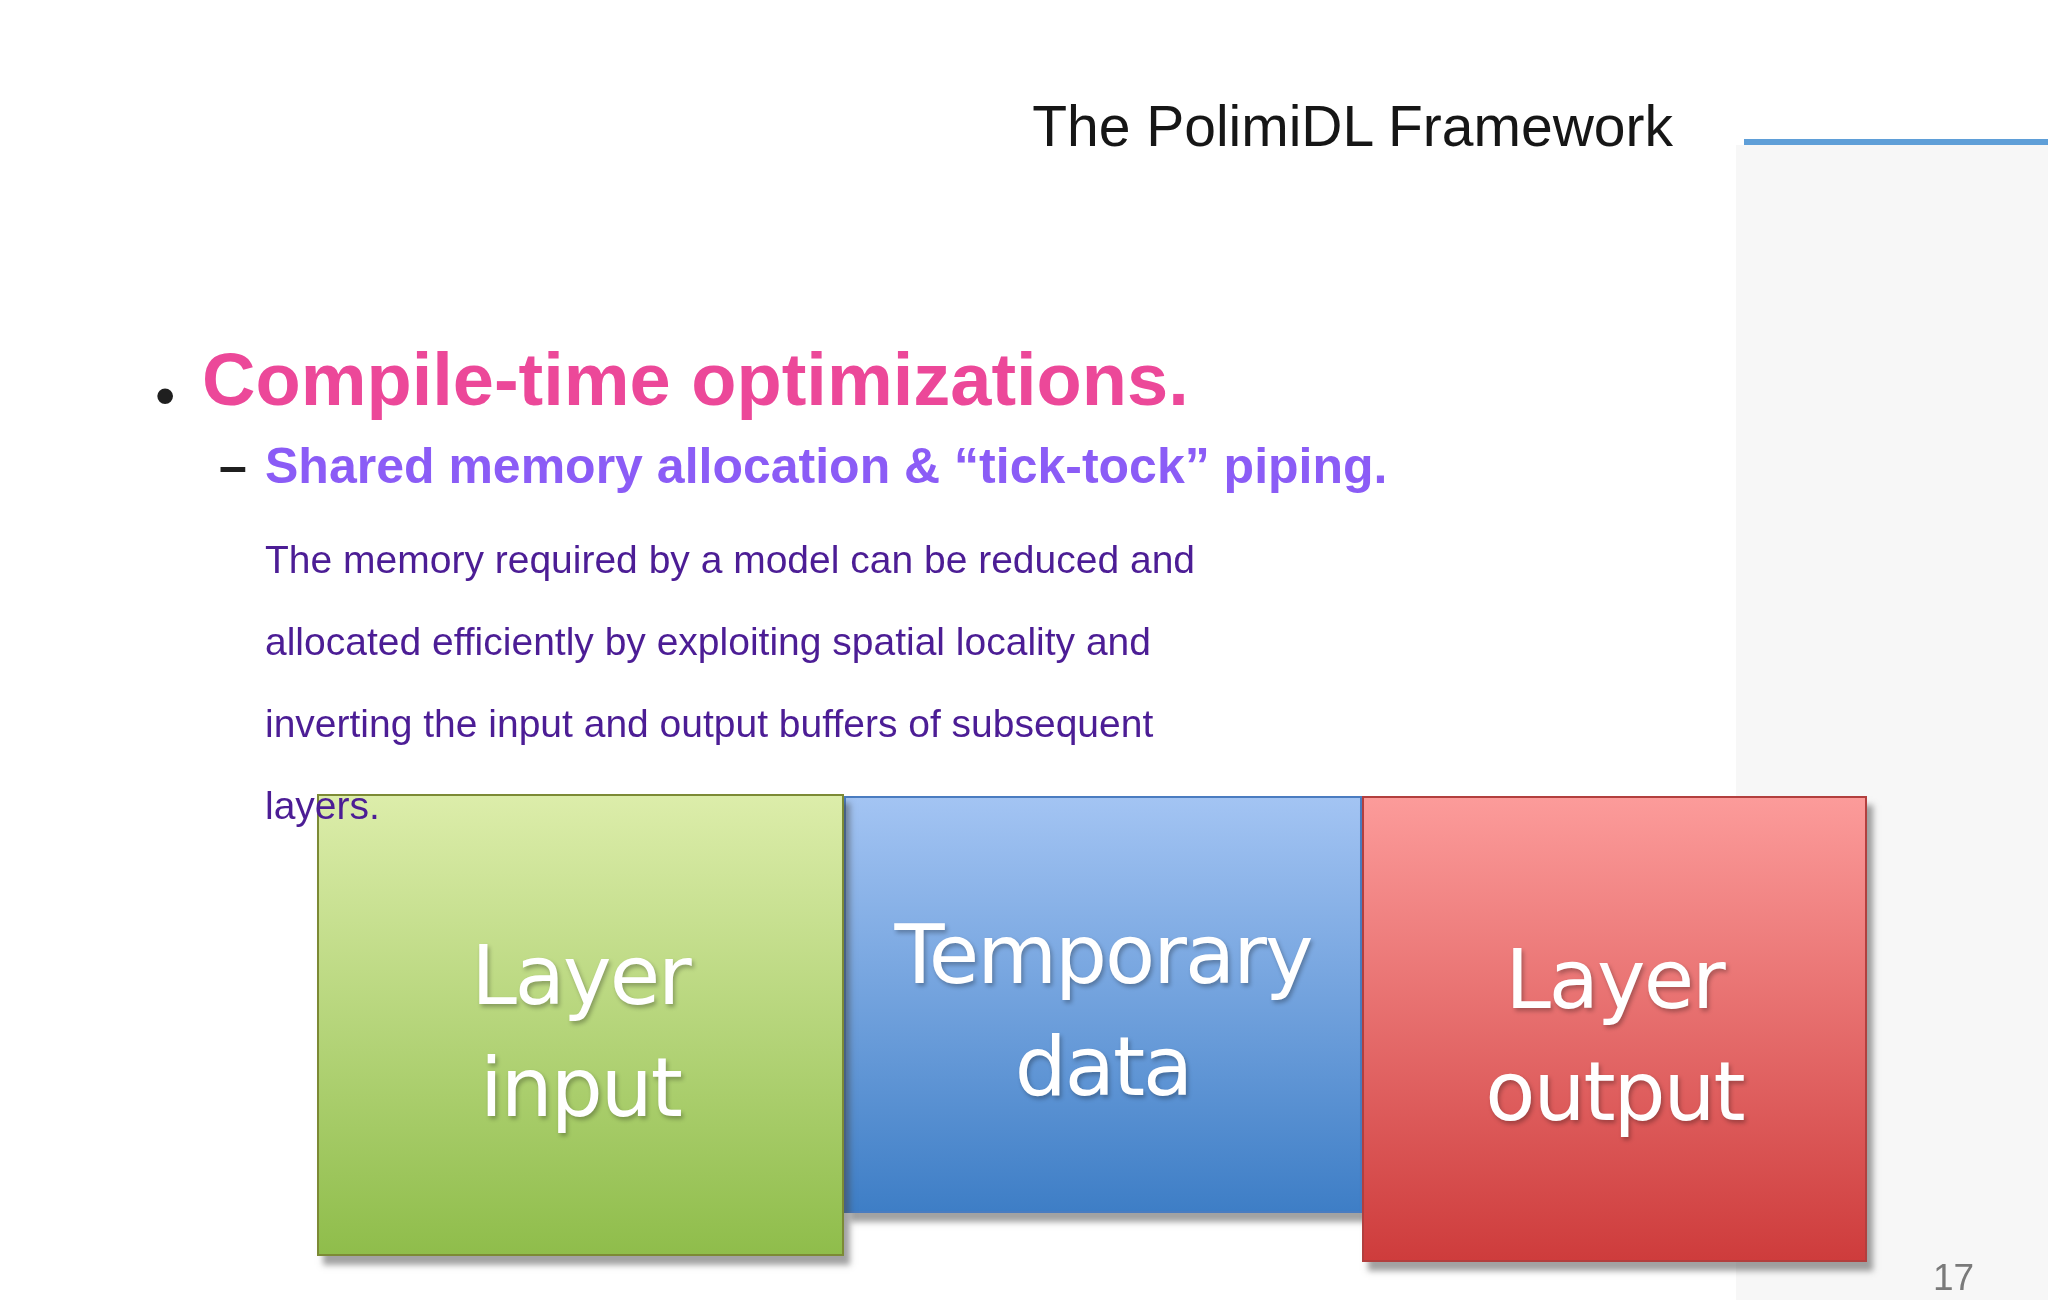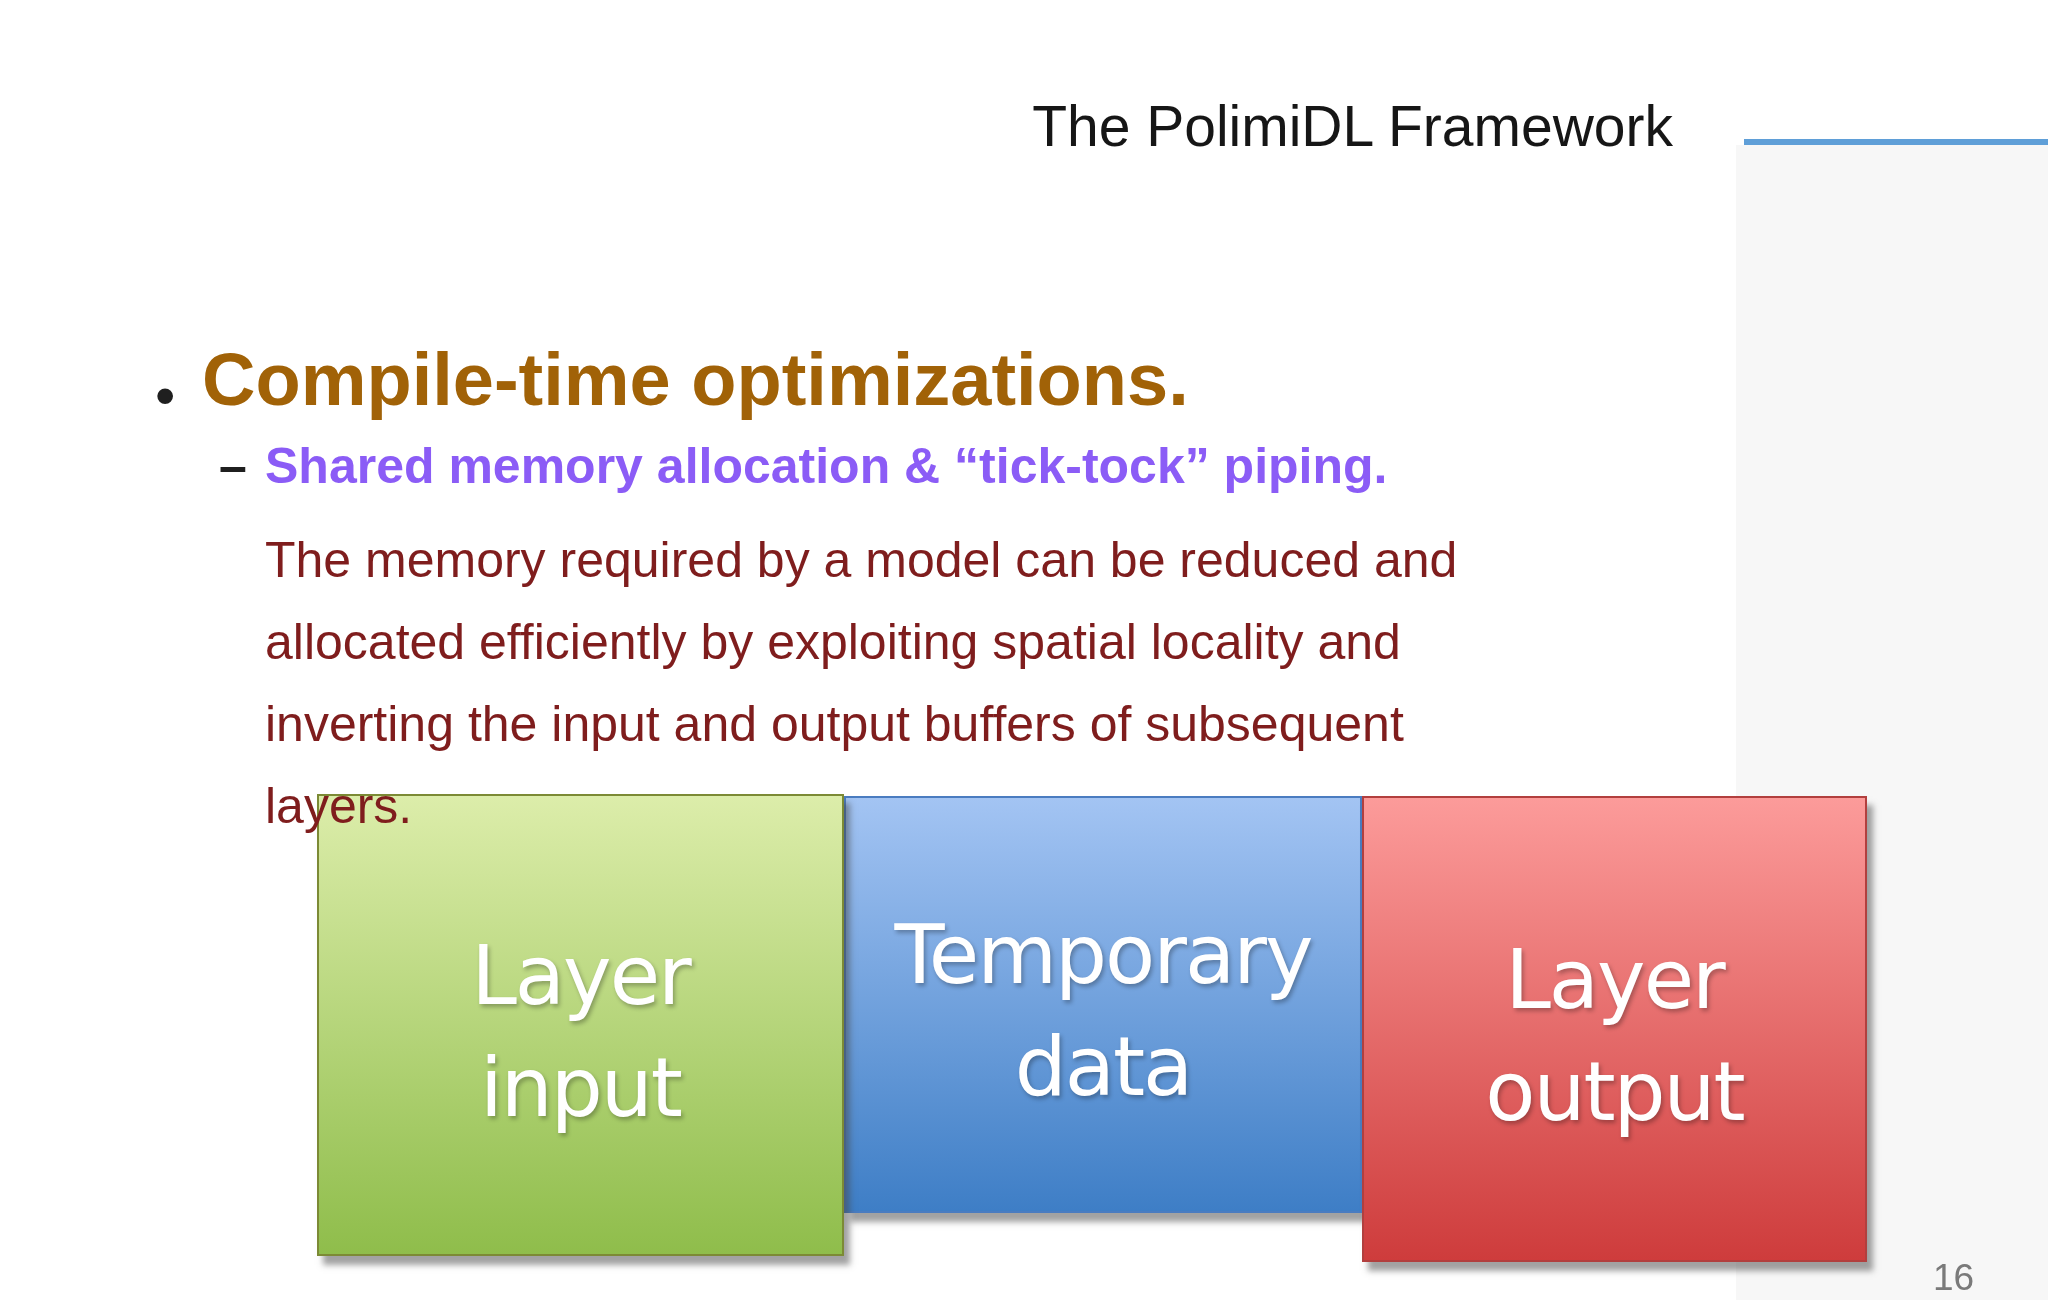--- a/index.html
+++ b/index.html
@@ -41,21 +41,21 @@
     position: absolute;
     left: 116px; top: 322px;
     font-size: 58px;
     color: #1f1f1f;
   }
   .main-heading {
     position: absolute;
     left: 163px; top: 302px;
     font-size: 74px;
     font-weight: bold;
-    color: #a16207;
+    color: #ec4899;
     line-height: 1.05;
     white-space: nowrap;
   }
   .sub-marker {
     position: absolute;
     left: 180px; top: 398px;
     font-size: 50px;
     font-weight: bold;
     color: #1f1f1f;
   }
@@ -64,23 +64,23 @@
     left: 226px; top: 398px;
     font-size: 50px;
     font-weight: bold;
     color: #8b5cf6;
     white-space: nowrap;
   }
   .body-text {
     position: absolute;
     left: 226px; top: 480px;
     width: 1500px;
-    font-size: 50px;
+    font-size: 39px;
     line-height: 82px;
-    color: #7f1d1d;
+    color: #4c1d95;
     white-space: pre-line;
     z-index: 3;
   }
 
   
   .diagram { position: absolute; left: 0; top: 0; width: 100%; height: 100%; z-index: 1; }
   .mem-box {
     position: absolute;
     border: 2px solid #666;
     box-shadow: 6px 9px 6px rgba(70,70,70,0.5);
@@ -135,13 +135,13 @@
   <div class="mem-box box-temp" style="background: linear-gradient(rgb(163, 196, 243), rgb(62, 126, 198)); border-color: rgb(74, 124, 192);">
     <div class="box-label">Temporary
 data</div>
   </div>
   <div class="mem-box box-output" style="background: linear-gradient(rgb(252, 155, 154), rgb(206, 60, 60)); border-color: rgb(178, 63, 62);">
     <div class="box-label">Layer
 output</div>
   </div>
 </div>
 
-<div class="page-number">16</div>
+<div class="page-number">17</div>
 
 </body></html>

